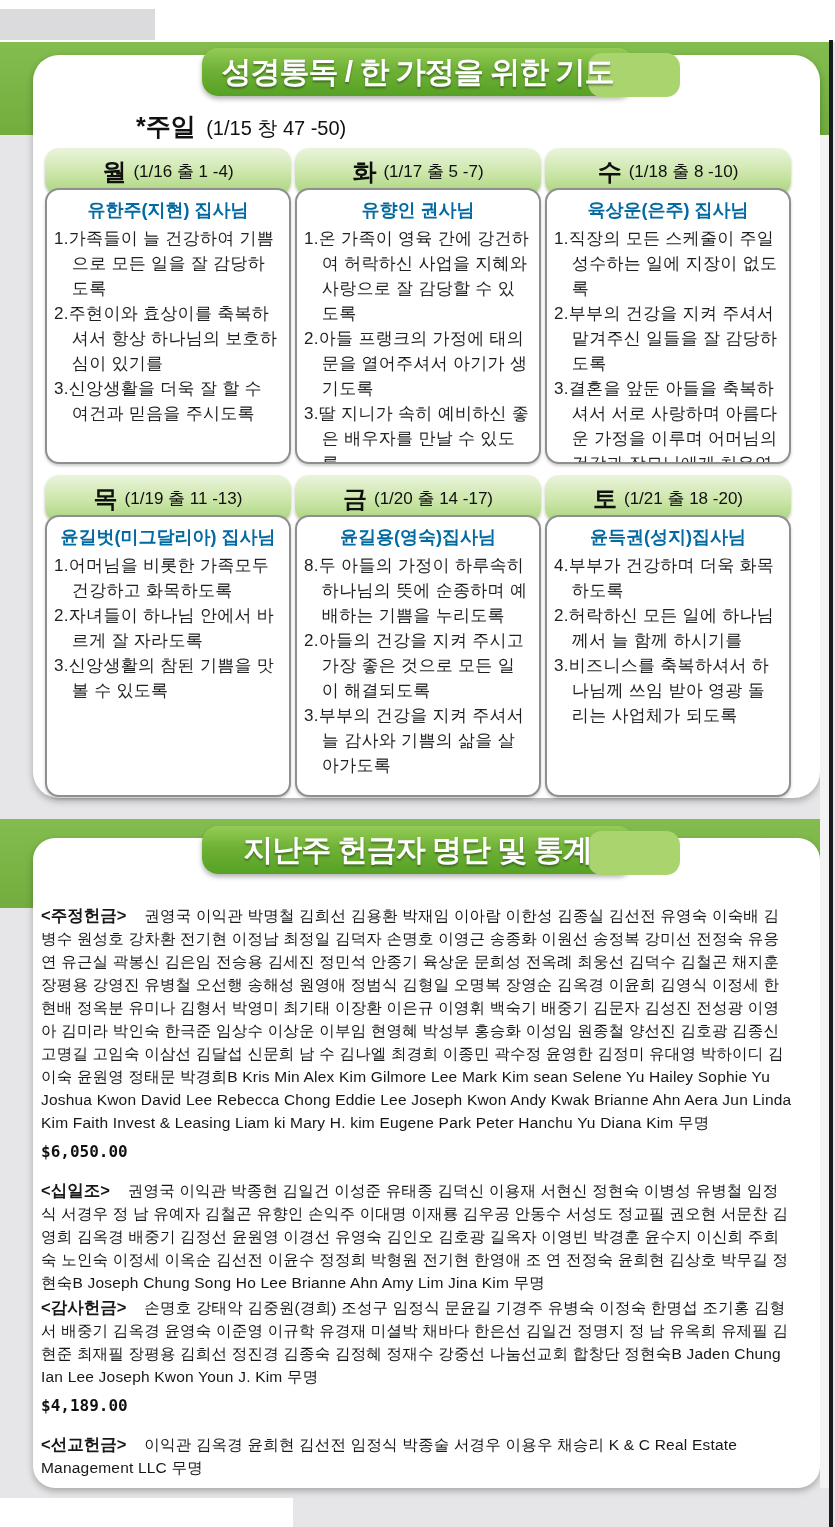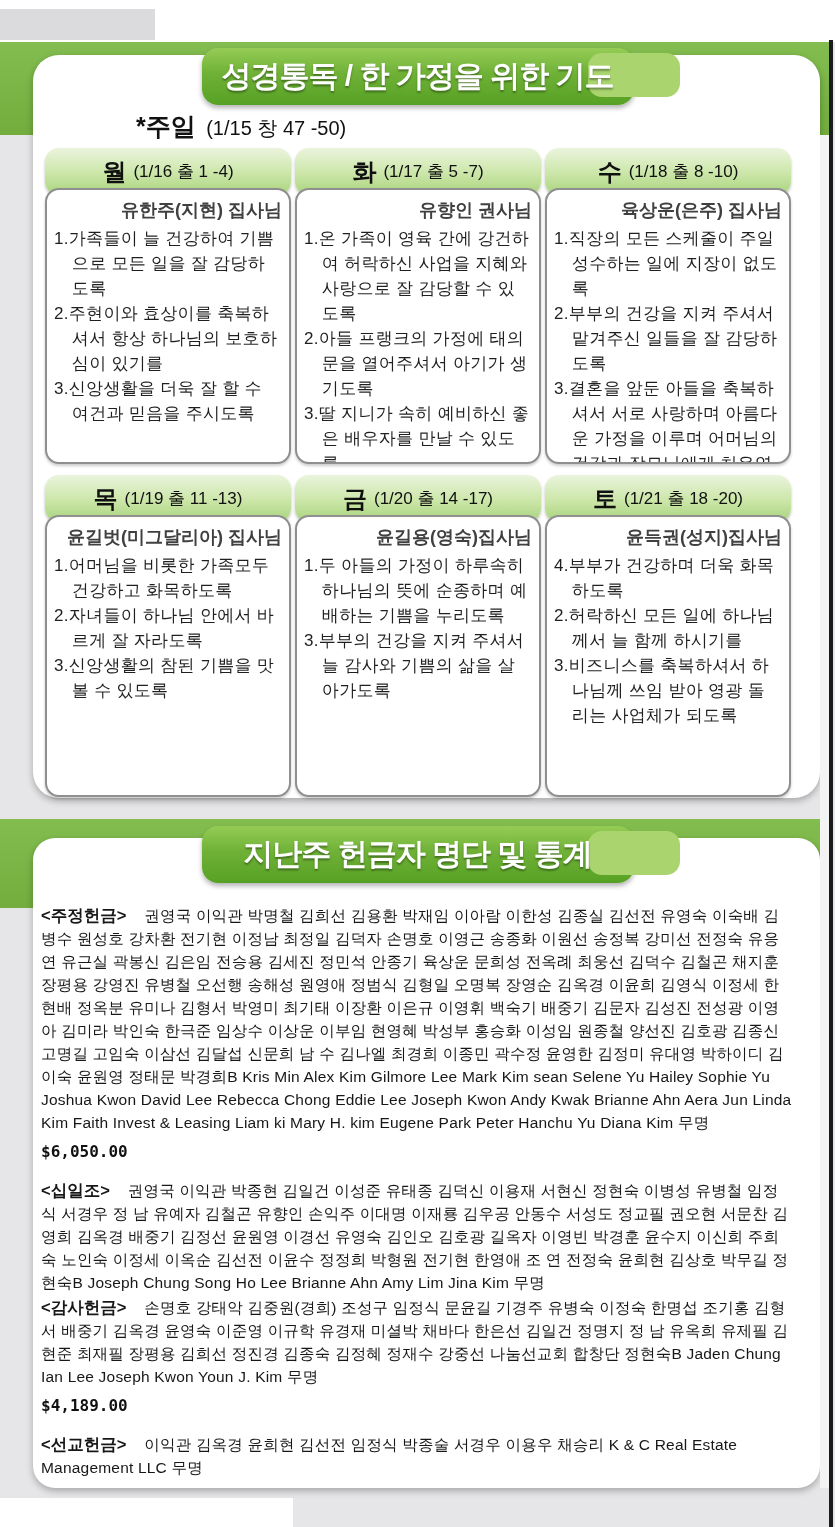--- a/index.html
+++ b/index.html
@@ -20,21 +20,21 @@
   .band1{top:42px;height:93px;}
   .band2{top:819px;height:89px;}
 
   
   .card{position:absolute;left:33px;width:787px;background:#ffffff;border-radius:26px;
         box-shadow:0 3px 7px rgba(0,0,0,.28);}
   .card1{top:55px;height:743px;}
   .card2{top:838px;height:650px;border-radius:22px;overflow:hidden;}
 
   
-  .tab{position:absolute;left:50%;transform:translateX(-50%);width:432px;height:57px;
+  .tab{position:absolute;left:50%;transform:translateX(-50%);width:432px;height:48px;
        display:flex;align-items:center;justify-content:center;z-index:5;
        background:linear-gradient(180deg,#95cc55 0%,#6fb136 45%,#56a125 100%);
        border-radius:16px;box-shadow:0 3px 5px rgba(0,0,0,.3);}
   .tab::before{content:"";position:absolute;right:-46px;top:5px;width:92px;height:44px;
        background:#a9d46e;border-radius:14px;z-index:-1;}
   .tab1{top:48px;}
   .tab2{top:826px;}
   .tab .t{color:#ffffff;font-weight:bold;font-size:30px;letter-spacing:-1px;
           text-shadow:0 2px 2px rgba(0,0,0,.35);white-space:nowrap;}
 
@@ -47,21 +47,21 @@
   .day-card{position:absolute;width:246px;display:flex;flex-direction:column;}
   .day-header{height:47px;border-radius:14px;flex:none;
       background:linear-gradient(180deg,#eaf4dc 0%,#cbe6a8 55%,#a8d37c 100%);
       box-shadow:0 2px 3px rgba(0,0,0,.25);
       display:flex;align-items:center;justify-content:center;gap:7px;}
   .day-header .d{font-size:24px;font-weight:bold;color:#101010;}
   .day-header .r{font-size:17px;color:#101010;}
   .day-body{margin-top:-7px;flex:1;background:#ffffff;border:2px solid #8f8f8f;
       border-radius:14px;padding:6px 7px 4px 7px;overflow:hidden;
       box-shadow:0 2px 3px rgba(0,0,0,.2);}
-  .person{font-size:18px;font-weight:bold;text-align:right;margin:2px 0 4px 0;color:#404040;}
+  .person{font-size:18px;font-weight:bold;text-align:center;margin:2px 0 4px 0;color:#0369a1;}
   .pitem{font-size:17px;line-height:25px;color:#1f1f1f;
       padding-left:1.05em;text-indent:-1.05em;letter-spacing:.3px;}
 
   
   .offer-wrap{padding:66px 28px 0 8px;}
   .offer-block{margin-bottom:2px;}
   .offer-text{font-size:15.5px;line-height:23px;color:#171717;letter-spacing:.2px;}
   .offer-label{font-weight:bold;font-size:16.5px;margin-right:18px;letter-spacing:0;}
   .amount{text-align:left;font-family:"DejaVu Sans Mono","Liberation Mono",monospace;
       font-weight:bold;font-size:16px;color:#111;margin:8px 0 18px 0;}
@@ -137,21 +137,22 @@
     </div>
   </div>
 
   <div class="day-card" style="left:295px;top:475px;height:322px;">
     <div class="day-header">
       <span class="d">금</span>
       <span class="r">(1/20  출 14 -17)</span>
     </div>
     <div class="day-body">
       <div class="person">윤길용(영숙)집사님</div>
-      <div class="pitem">1.두 아들의 가정이 하루속히 하나님의 뜻에 순종하며 예배하는 기쁨을 누리도록</div>
+      <div class="pitem">8.두 아들의 가정이 하루속히 하나님의 뜻에 순종하며 예배하는 기쁨을 누리도록</div>
+      <div class="pitem">2.아들의 건강을 지켜 주시고 가장 좋은 것으로 모든 일이 해결되도록</div>
       <div class="pitem">3.부부의 건강을 지켜 주셔서 늘 감사와 기쁨의 삶을 살아가도록</div>
     </div>
   </div>
 
   <div class="day-card" style="left:545px;top:475px;height:322px;">
     <div class="day-header">
       <span class="d">토</span>
       <span class="r">(1/21  출 18 -20)</span>
     </div>
     <div class="day-body">

